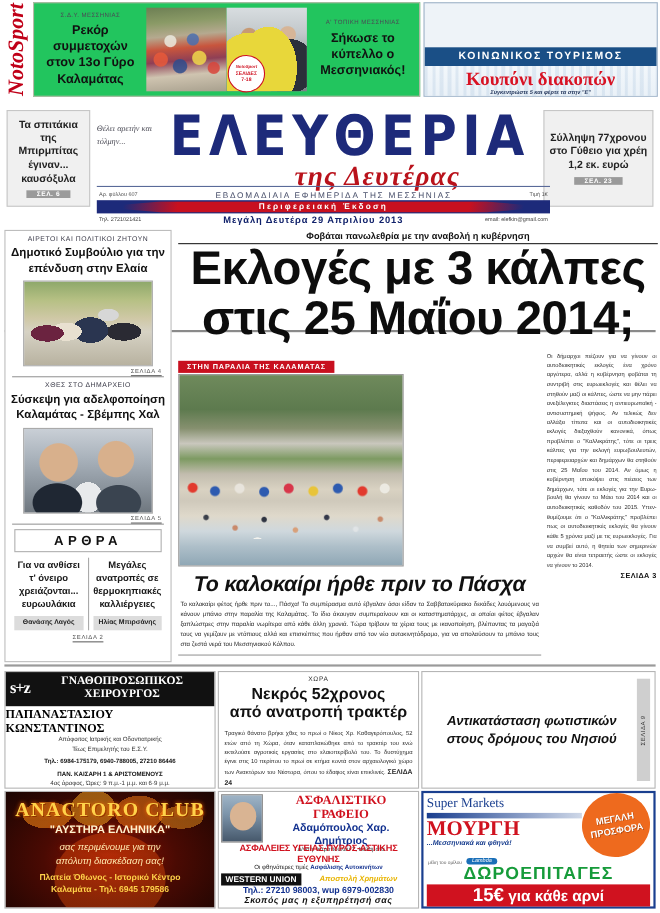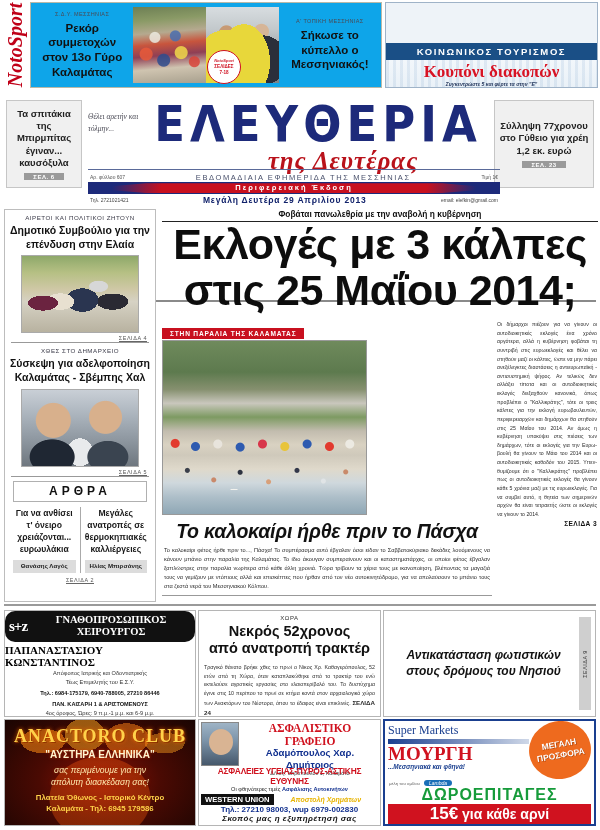--- a/index.html
+++ b/index.html
@@ -21,21 +21,21 @@
   }
   .noto-logo span {
     position: absolute; left: 50%; top: 50%;
     transform: translate(-50%,-50%) rotate(-90deg);
     white-space: nowrap;
     font-family: "Liberation Serif", "DejaVu Serif", serif;
     font-size: 20px; font-weight: bold; font-style: italic;
     color: #c00018; letter-spacing: 0px;
   }
   .sports-box {
-    flex: 1; border: 1px solid #b9b9a8; background: #0ea5e9;
+    flex: 1; border: 1px solid #b9b9a8; background: #22c55e;
     display: flex; align-items: center; overflow: hidden; position: relative;
   }
   .sp-cell { display: flex; flex-direction: column; justify-content: center;
              align-items: center; height: 100%; }
   .sp-text { width: 112px; padding: 0 3px; text-align: center; }
   .sp-kicker { font-size: 5.5px; color: #4a4a55; letter-spacing: .4px; margin-bottom: 4px; }
   .sp-head { font-size: 11.5px; font-weight: bold; color: #111; line-height: 1.28; }
   .sp-photo { width: 80px; height: 76px; position: relative; overflow: hidden; }
   .ph1 { background:
       linear-gradient(175deg,#6d7f54 0%,#8a9a66 18%,#b5a98f 34%,#c8553d 48%,#8f3f55 62%,#cfc4b0 78%,#a8a08e 100%);
@@ -247,21 +247,21 @@
   
   .ads { position: absolute; left: 4px; top: 610px; width: 592px; height: 216px;
     display: grid; grid-template-columns: 192px 183px 213px; grid-template-rows: 107px 107px;
     gap: 2px; }
 
   .ad { border: 1px solid #b5b5b5; overflow: hidden; position: relative; background: #fff; }
 
   
   .ad-dental { padding: 0; }
   .ad-dental .hdr { background: #111; color: #fff; display: flex; align-items: center;
-    padding: 3px 4px 4px; border-radius: 10px; }
+    padding: 3px 4px 4px; }
   .ad-dental .hdr .sym { font-size: 15px; font-weight: bold; letter-spacing: -1px;
     font-family: "Liberation Serif","DejaVu Serif",serif; padding-right: 4px; }
   .ad-dental .hdr .t { flex: 1; text-align: center; font-size: 10.5px; font-weight: bold;
     line-height: 1.16; font-family: "Liberation Serif","DejaVu Serif",serif; }
   .ad-dental .nm { font-size: 11px; font-weight: bold; color: #000;
     font-family: "Liberation Serif","DejaVu Serif",serif; padding: 2px 0 1px; }
   .ad-dental .sl { text-align: center; font-size: 5.6px; color: #333; line-height: 1.55; }
   .ad-dental .ct { text-align: center; font-size: 5.6px; color: #111; font-weight: bold;
     line-height: 1.6; margin-top: 2px; }
 

